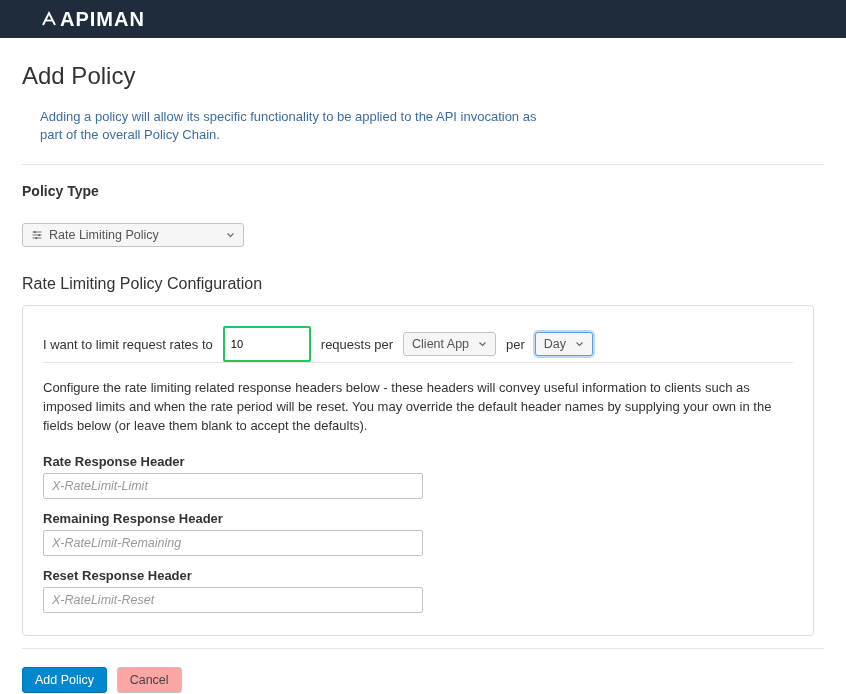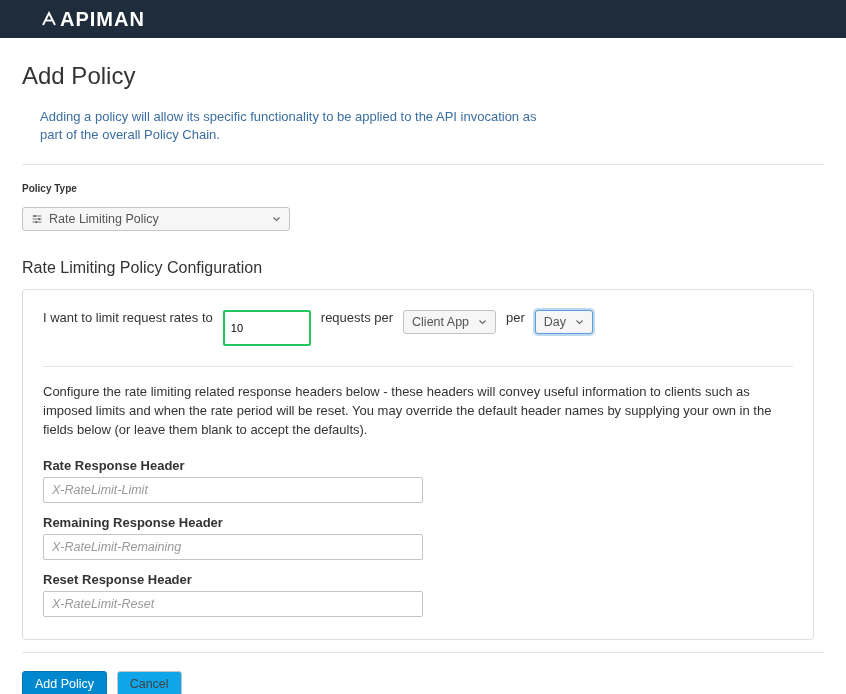--- a/index.html
+++ b/index.html
@@ -44,38 +44,38 @@
       margin-left: 18px;
       margin-bottom: 20px;
     }
     hr.sep {
       border: none;
       border-top: 1px solid #e5e5e5;
       margin: 0 0 18px 0;
     }
     .form-label {
       font-weight: bold;
-      font-size: 10px;
-      margin-bottom: 13px;
+      font-size: 14px;
+      margin-bottom: 24px;
       display: block;
     }
     .select-wrap {
       position: relative;
       display: inline-flex;
       align-items: center;
       background: #f6f6f6;
       border: 1px solid #c4c4c4;
       border-radius: 3px;
       height: 24px;
       padding: 0 26px 0 8px;
       font-size: 12.5px;
       color: #555;
       cursor: pointer;
     }
-    .select-wrap.wide { width: 268px; }
+    .select-wrap.wide { width: 222px; }
     .select-wrap .chevron {
       position: absolute;
       right: 8px;
       top: 50%;
       transform: translateY(-50%);
       pointer-events: none;
     }
     .select-wrap svg.leading { margin-right: 6px; flex-shrink: 0; }
     .select-wrap.focused {
       border-color: #5b9dd9;
@@ -88,24 +88,24 @@
       margin: 28px 0 12px 0;
     }
     .config-panel {
       border: 1px solid #ddd;
       border-radius: 4px;
       padding: 20px 20px 22px 20px;
       width: 792px;
     }
     .rate-line {
       display: flex;
+      align-items: center;
       gap: 10px;
       font-size: 13px;
       color: #333;
-      margin-bottom: 20px;
     }
     .rate-line input[type="text"].num {
       width: 88px;
       height: 36px;
       border: 2px solid #22c55e;
       border-radius: 2px;
       padding: 0 6px;
       font-size: 11px;
     }
     hr.inner-sep {
@@ -152,21 +152,21 @@
       cursor: pointer;
       border: 1px solid transparent;
       line-height: 24px;
     }
     .btn-primary {
       background: #0088ce;
       color: #fff;
       border-color: #0077b3;
     }
     .btn-default {
-      background: #0ea5e9;
+      background: #fca5a5;
       color: #444;
       border-color: #c4c4c4;
       margin-left: 6px;
     }
     hr.bottom-sep {
       border: none;
       border-top: 1px solid #e5e5e5;
       margin: 12px 0 16px 0;
     }
   </style>

